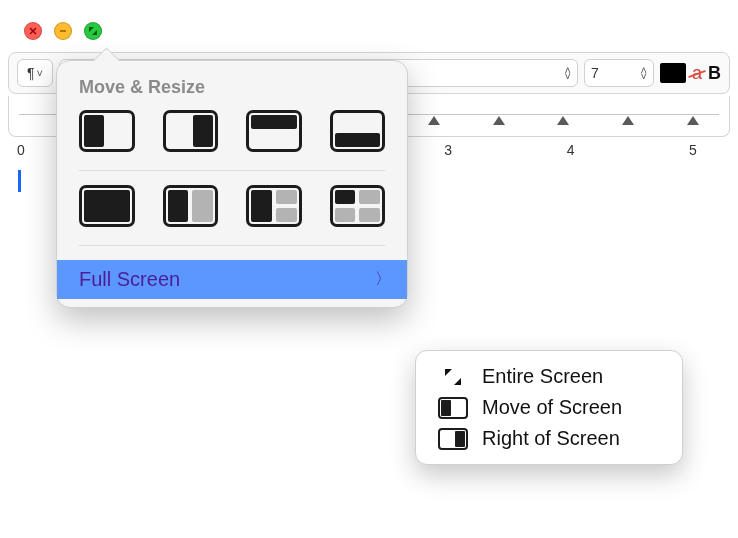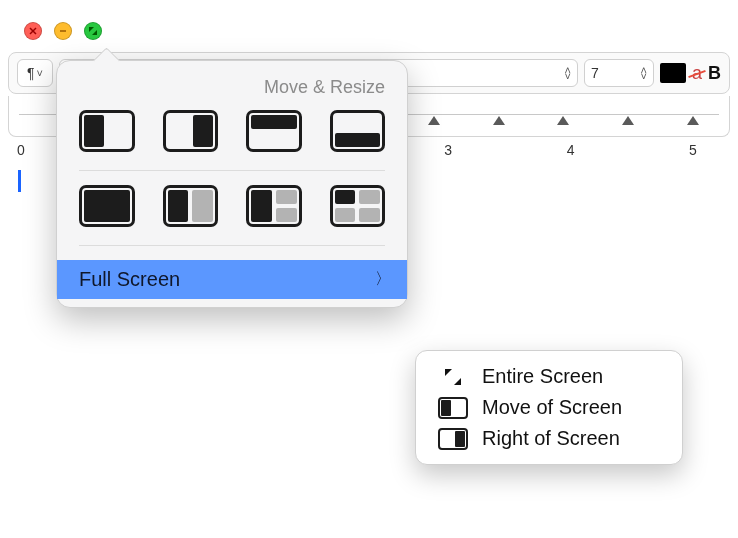--- a/index.html
+++ b/index.html
@@ -16,27 +16,27 @@
   .strike-a:before{content:"";position:absolute;left:-4px;right:-4px;top:50%;height:2px;background:#e74c3c;transform:rotate(-20deg);}
   .bold-b{font-size:18px;font-weight:900;color:#111;}
   .ruler{position:absolute;top:96px;left:8px;right:8px;height:40px;border:1px solid #d4d4d4;border-top:none;border-radius:0 0 8px 8px;background:#fff;}
   .ruler .ticks{position:absolute;left:10px;right:10px;top:0;height:18px;border-bottom:1px solid #c8c8c8;}
   .ruler .mark{position:absolute;bottom:-22px;font-size:14px;color:#333;transform:translateX(-50%);}
   .ruler .arrow{position:absolute;top:20px;width:0;height:0;border-left:6px solid transparent;border-right:6px solid transparent;border-bottom:9px solid #5a5a5a;transform:translateX(-50%);}
   .cursor{position:absolute;left:18px;top:170px;width:3px;height:22px;background:#1a64ff;}
   
   .popover{position:absolute;left:56px;top:60px;width:350px;background:#f5f5f6;border:1px solid #d0d0d0;border-radius:14px;box-shadow:0 12px 32px rgba(0,0,0,0.25);padding:16px 0 8px 0;}
   .popover .tip{position:absolute;top:-10px;left:40px;width:18px;height:18px;background:#f5f5f6;border-left:1px solid #d0d0d0;border-top:1px solid #d0d0d0;transform:rotate(45deg);border-top-left-radius:3px;}
-  .sec-label{color:#8b8b8b;font-size:18px;font-weight:400;padding:0 22px;margin-bottom:12px;text-align:right;}
+  .sec-label{color:#8b8b8b;font-size:18px;font-weight:700;padding:0 22px;margin-bottom:12px;}
   .icon-row{display:flex;gap:28px;padding:0 22px;margin-bottom:18px;}
   .win-ico{width:50px;height:36px;border:3px solid #1c1c1c;border-radius:7px;position:relative;background:transparent;}
   .win-ico .fill{position:absolute;background:#1c1c1c;border-radius:2px;}
   .win-ico .fill.gray{background:#b3b3b3;}
   .sep{height:1px;background:#dcdcdc;margin:0 22px 14px 22px;}
-  .full-row{display:flex;align-items:center;justify-content:space-between;padding:8px 16px 8px 22px;background:#5b97ff;color:#0f172a;font-size:20px;font-weight:500;gap:48px;}
+  .full-row{display:flex;align-items:center;justify-content:space-between;padding:8px 16px 8px 22px;background:#5b97ff;color:#4c1d95;font-size:20px;font-weight:500;gap:48px;}
   .full-row .chev{font-size:16px;}
   
   .submenu{position:absolute;left:415px;top:350px;width:258px;background:#fff;border:1px solid #d0d0d0;border-radius:12px;box-shadow:0 10px 26px rgba(0,0,0,0.22);padding:10px 4px;}
   .sm-item{display:flex;align-items:center;gap:14px;padding:4px 18px;font-size:20px;color:#111;}
   .sm-ico{display:flex;align-items:center;justify-content:center;width:30px;height:22px;}
   .sm-win{width:26px;height:18px;border:2.5px solid #1c1c1c;border-radius:4px;position:relative;}
   .sm-win .f{position:absolute;background:#1c1c1c;border-radius:1px;}
 </style>
 </head>
 <body>

